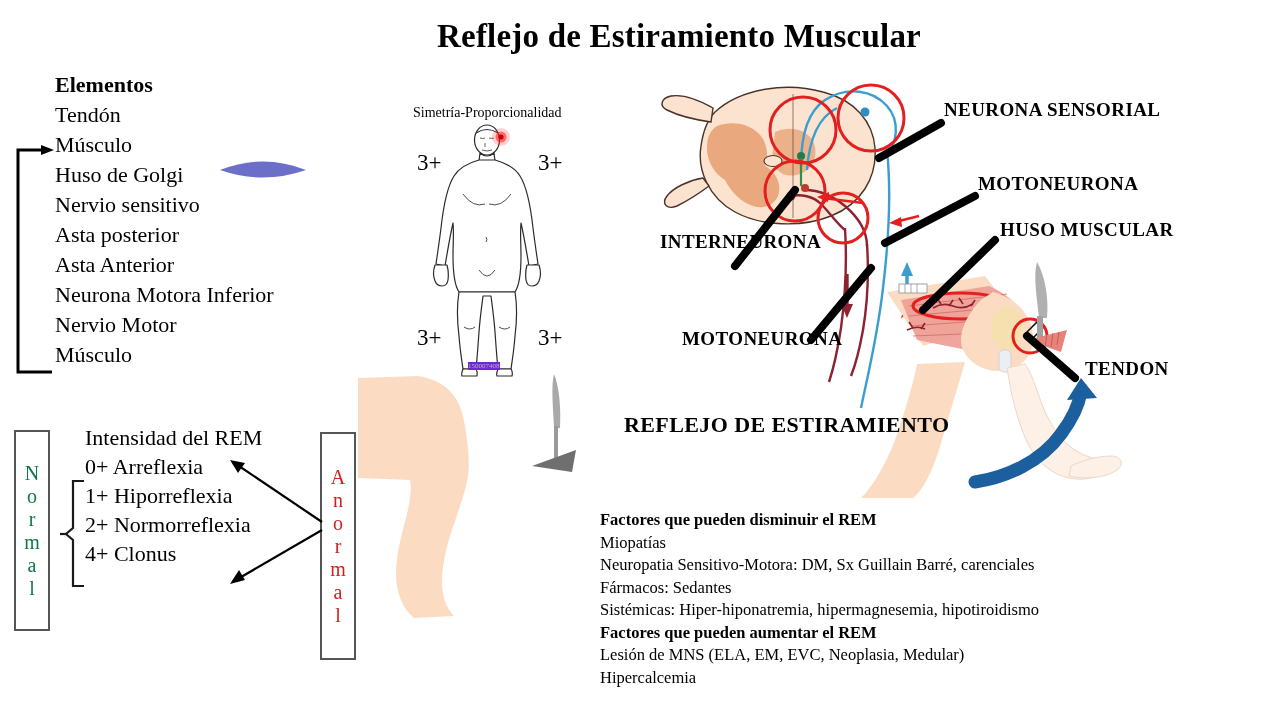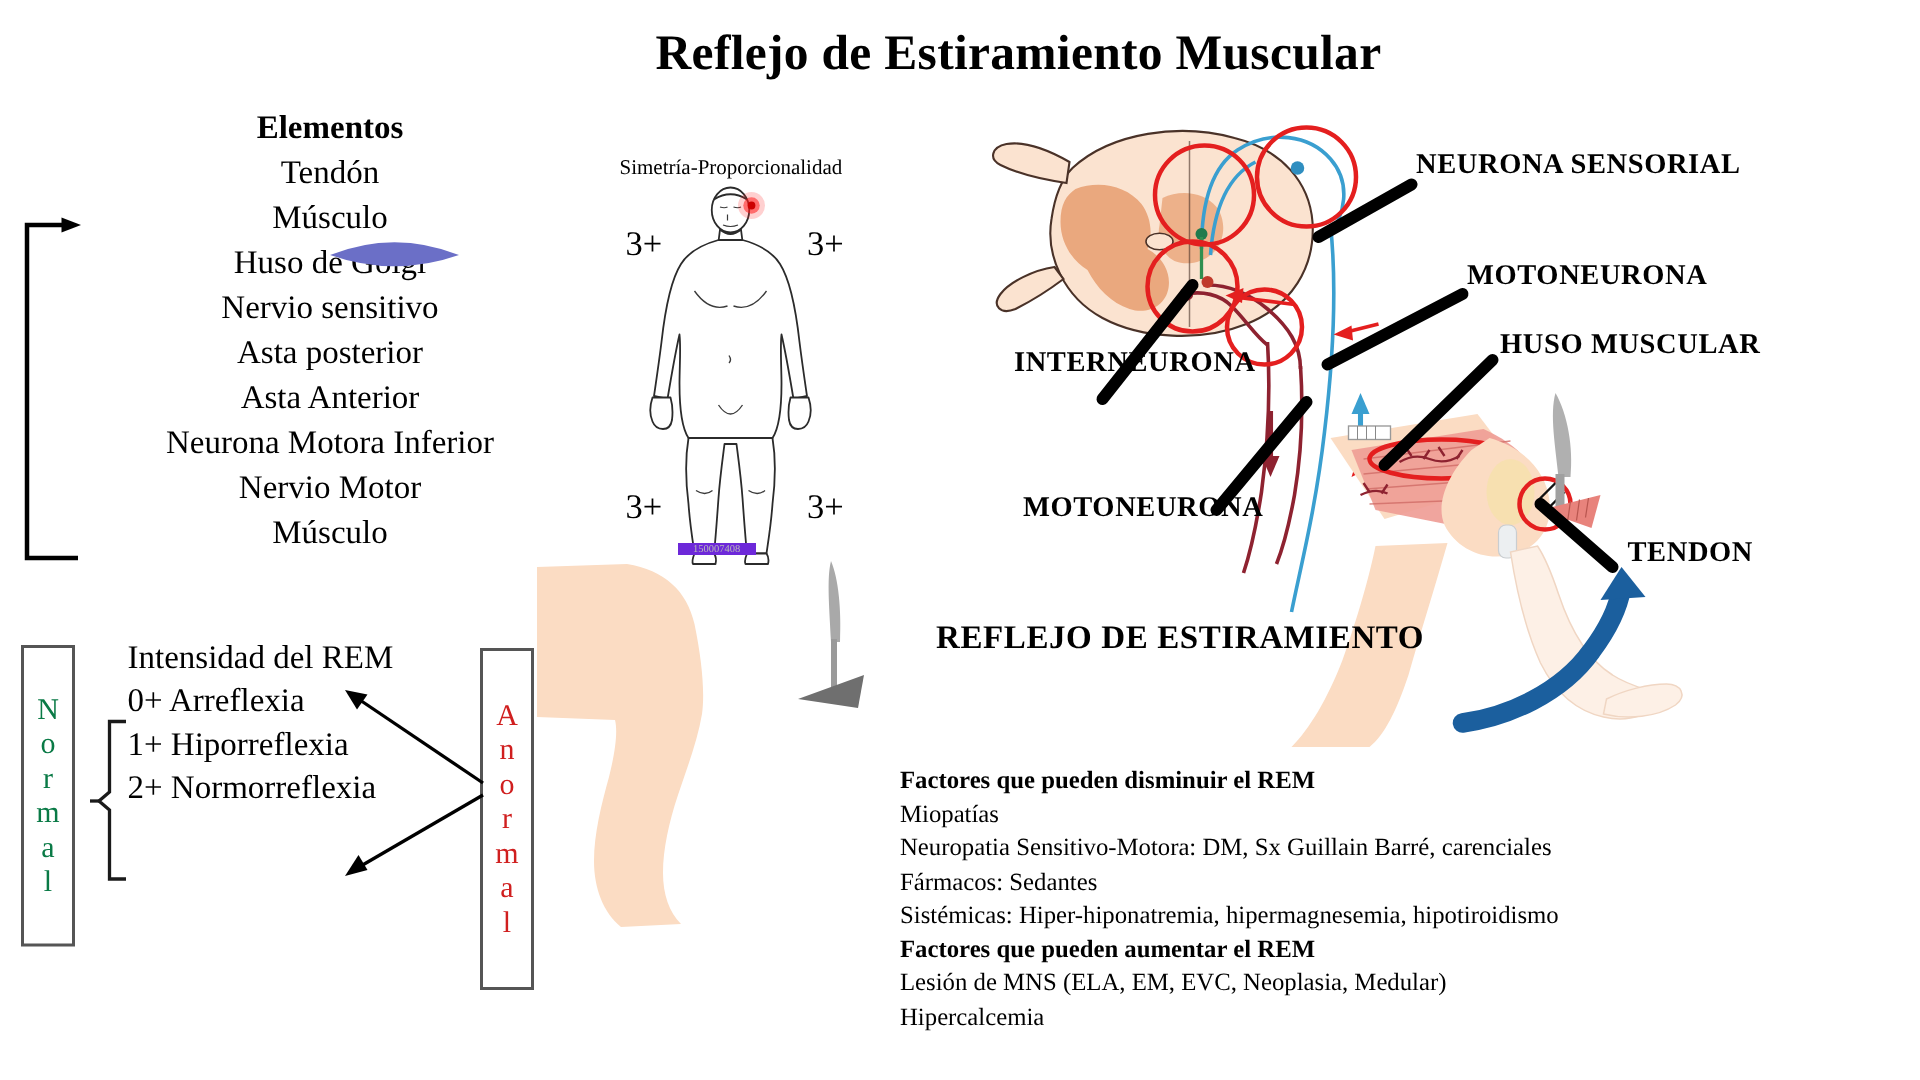--- a/index.html
+++ b/index.html
@@ -10,21 +10,21 @@
   }
   .abs{position:absolute;}
 
   
   #title{
     left:0;top:18px;width:1280px;text-align:center;
     font-size:33px;font-weight:bold;letter-spacing:.2px;padding-left:39px;
   }
 
   
-  #elementos{left:55px;top:70px;width:330px;text-align:center;}
+  #elementos{left:55px;top:70px;width:330px;}
   #elementos .head{font-size:22px;font-weight:bold;line-height:30px;}
   #elementos .item{font-size:22px;line-height:30px;white-space:nowrap;}
 
   
   #elem-bracket{left:8px;top:140px;}
 
   
   #golgi{left:218px;top:155px;}
 
   
@@ -48,33 +48,33 @@
   #anormal-arrows{left:222px;top:452px;}
 
   
   #simetria{left:413px;top:105px;font-size:14px;white-space:nowrap;}
   #bodyfig{left:432px;top:124px;}
   .plus{font-size:23px;position:absolute;}
   #p-ul{left:417px;top:150px;}
   #p-ur{left:538px;top:150px;}
   #p-ll{left:417px;top:325px;}
   #p-lr{left:538px;top:325px;}
-  #fignum{left:452px;top:362px;font-size:7px;color:#b9b9b9;background:#6d28d9;padding:0 10px;}
+  #fignum{left:468px;top:362px;font-size:7px;color:#b9b9b9;background:#6d28d9;padding:0 0;}
 
   
   #legbig{left:358px;top:370px;}
   #hammer{left:528px;top:372px;}
 
   
   #rdiag{left:655px;top:78px;}
   .rlabel{font-size:19px;font-weight:bold;letter-spacing:.4px;white-space:nowrap;}
   #l-sensorial{left:944px;top:99px;}
   #l-moto1{left:978px;top:173px;}
   #l-huso{left:1000px;top:219px;}
-  #l-inter{left:660px;top:231px;margin-left:16px;}
+  #l-inter{left:660px;top:231px;}
   #l-moto2{left:682px;top:328px;}
   #l-tendon{left:1085px;top:358px;}
   #l-reflejo{left:624px;top:412px;font-size:22px;font-weight:bold;letter-spacing:.4px;white-space:nowrap;}
 
   
   #factors{left:600px;top:509px;width:620px;}
   #factors .ln{font-size:16.5px;line-height:22.5px;white-space:nowrap;}
   #factors .bold{font-weight:bold;}
 </style>
 </head>
@@ -102,20 +102,21 @@
 
 <svg class="abs" id="golgi" width="90" height="30">
   <path d="M2,15 Q45,-2 88,15 Q45,30 2,15 Z" fill="#6b6fc7"></path>
 </svg>
 
 <div class="abs" id="rem-title">Intensidad del REM</div>
 <div class="abs" id="rem-list">
   <div class="item">0+ Arreflexia</div>
   <div class="item">1+ Hiporreflexia</div>
   <div class="item">2+ Normorreflexia</div>
+  <div class="item">4+ Clonus</div>
 </div>
 
 <svg class="abs" id="rem-brace" width="28" height="112">
   <path d="M24,3 L13,3 L13,50 L6,56 L13,62 L13,108 L24,108" fill="none" stroke="#1a1a1a" stroke-width="2.2"></path>
   <path d="M6,56 L0,56" fill="none" stroke="#1a1a1a" stroke-width="2.2"></path>
 </svg>
 
 <div class="abs vbox" id="normal-box">
   <span>N</span>
   <span>o</span>

